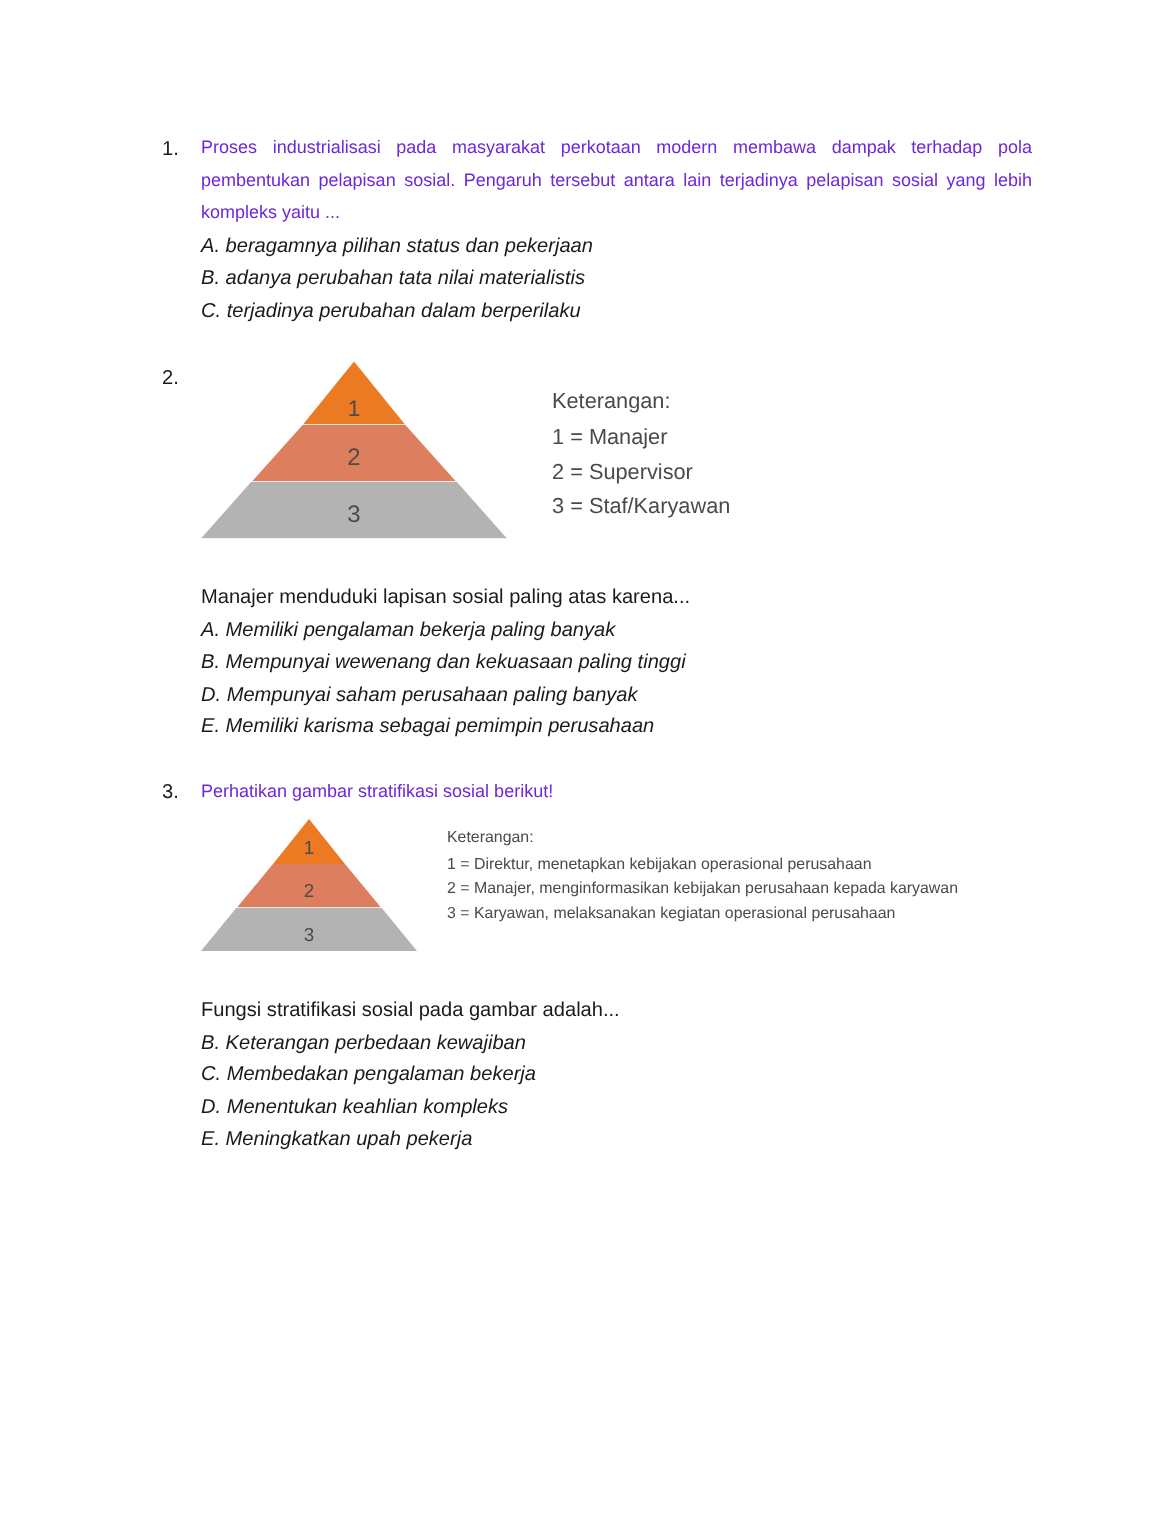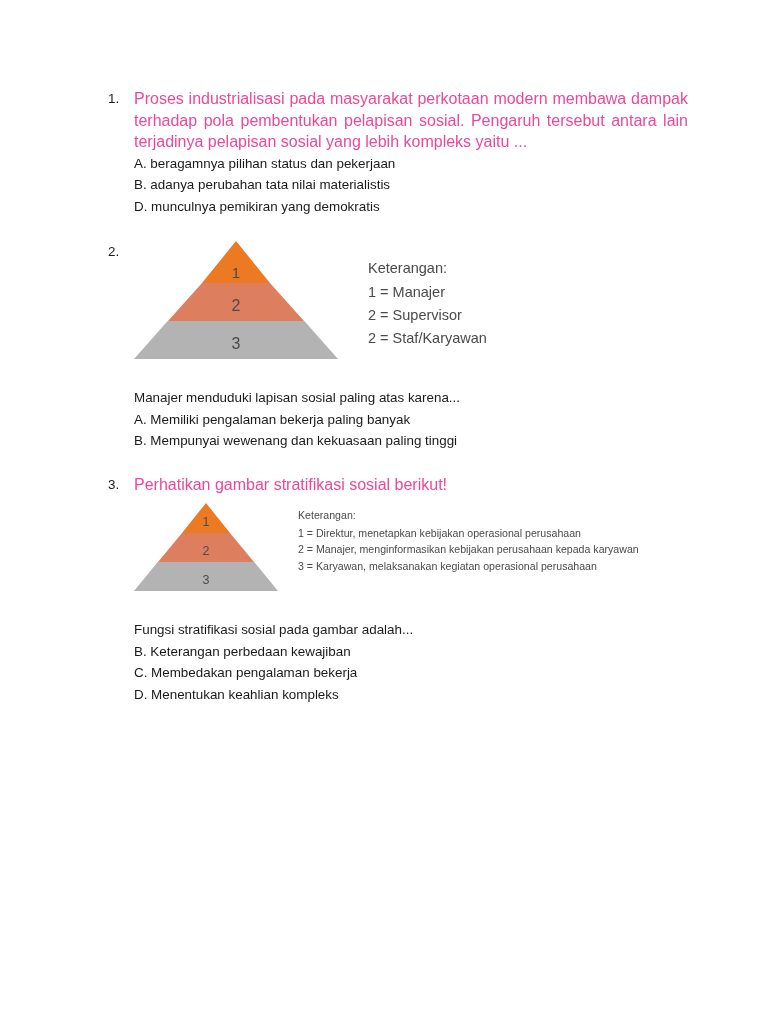--- a/index.html
+++ b/index.html
@@ -39,29 +39,30 @@
     top: 0;
     width: 26px;
     font-size: 13.4px;
     line-height: 21px;
     color: #1a1a1a;
   }
   .q-body {
     margin-left: 26px;
   }
   .q-stem {
-    font-size: 16px;
+    font-size: 12px;
     line-height: 21.5px;
-    color: #ec4899;
+    color: #6d28d9;
     text-align: justify;
   }
   .opt {
     font-size: 13.4px;
     line-height: 21.5px;
     color: #1a1a1a;
+    font-style: italic;
   }
   .q-lead {
     font-size: 13.4px;
     line-height: 21.5px;
     color: #1a1a1a;
     margin-top: 28px;
   }
 
   
   .figure {
@@ -167,21 +168,21 @@
 
 <div class="page">
   <div class="content">
 
     <div class="question">
       <div class="q-num">1.</div>
       <div class="q-body">
         <div class="q-stem">Proses industrialisasi pada masyarakat perkotaan modern membawa dampak terhadap pola pembentukan  pelapisan sosial. Pengaruh tersebut antara lain terjadinya  pelapisan sosial yang lebih kompleks yaitu ...</div>
         <div class="opt">A. beragamnya pilihan status dan pekerjaan</div>
         <div class="opt">B. adanya perubahan tata nilai materialistis</div>
-        <div class="opt">D. munculnya pemikiran yang demokratis</div>
+        <div class="opt">C. terjadinya perubahan dalam berperilaku</div>
       </div>
     </div>
 
     <div class="question" style="margin-top:24px;">
       <div class="q-num">2.</div>
       <div class="q-body">
 
         <div class="figure">
           <div class="fig-inner">
             <div class="pyramid pyr-big">
@@ -192,28 +193,30 @@
                 <div class="num">2</div>
               </div>
               <div class="t3wrap">
                 <div class="num">3</div>
               </div>
             </div>
             <div class="keterangan-big">
               <div class="ket-title">Keterangan:</div>
               <div class="ket-line">1 = Manajer</div>
               <div class="ket-line">2 = Supervisor</div>
-              <div class="ket-line">2 = Staf/Karyawan</div>
+              <div class="ket-line">3 = Staf/Karyawan</div>
             </div>
           </div>
         </div>
 
         <div class="q-lead">Manajer menduduki lapisan sosial paling atas karena...</div>
         <div class="opt">A. Memiliki pengalaman bekerja paling banyak</div>
         <div class="opt">B. Mempunyai wewenang dan kekuasaan paling tinggi</div>
+        <div class="opt">D. Mempunyai saham perusahaan paling banyak</div>
+        <div class="opt">E. Memiliki karisma sebagai pemimpin perusahaan</div>
       </div>
     </div>
 
     <div class="question" style="margin-top:22px;">
       <div class="q-num">3.</div>
       <div class="q-body">
         <div class="q-stem">Perhatikan gambar stratifikasi sosial berikut!</div>
 
         <div class="figure" style="margin:8px 0 4px 0;">
           <div class="fig-inner">
@@ -234,17 +237,18 @@
               <div class="ket-line">2 = Manajer, menginformasikan kebijakan perusahaan kepada karyawan</div>
               <div class="ket-line">3 = Karyawan, melaksanakan kegiatan operasional perusahaan</div>
             </div>
           </div>
         </div>
 
         <div class="q-lead">Fungsi stratifikasi sosial pada gambar adalah...</div>
         <div class="opt">B. Keterangan perbedaan kewajiban</div>
         <div class="opt">C. Membedakan pengalaman bekerja</div>
         <div class="opt">D. Menentukan keahlian kompleks</div>
+        <div class="opt">E. Meningkatkan upah pekerja</div>
       </div>
     </div>
 
   </div>
 </div>
 
 </body></html>

